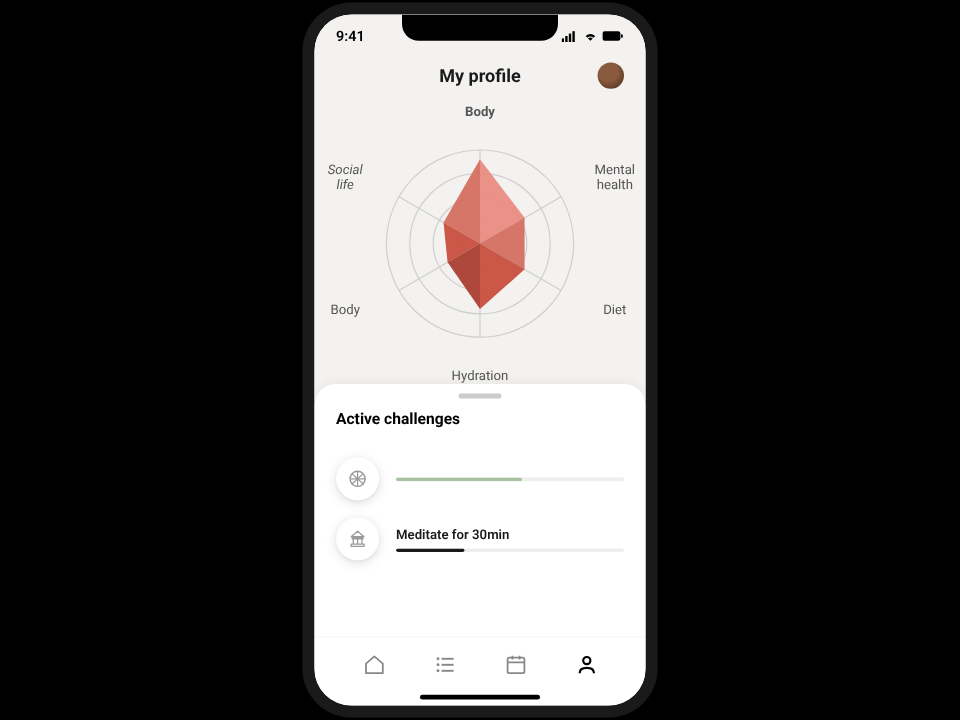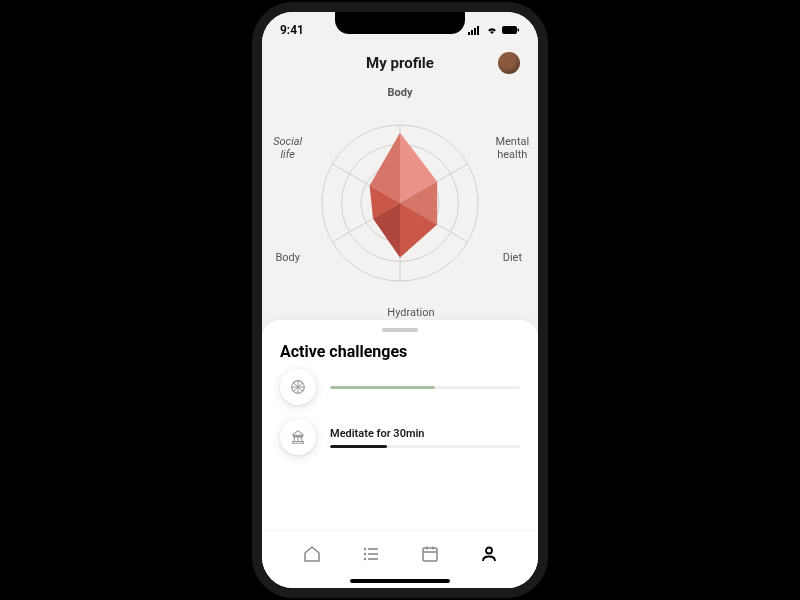--- a/index.html
+++ b/index.html
@@ -90,21 +90,21 @@
     box-shadow: 0 -2px 8px rgba(0,0,0,0.04);
     height: 210px;
   }
   .grab {
     width: 36px;
     height: 4px;
     background: #ccc;
     border-radius: 2px;
     margin: 0 auto 10px;
   }
-  .section-title { font-size: 16px; font-weight: 700; margin-bottom: 8px; }
+  .section-title { font-size: 13px; font-weight: 700; margin-bottom: 24px; }
   .challenge {
     display: flex;
     align-items: center;
     gap: 14px;
     margin-bottom: 14px;
   }
   .ch-icon {
     width: 36px;
     height: 36px;
     border-radius: 50%;
@@ -205,21 +205,21 @@
           <polygon points="0,0 37.15248982235242,-21.450000000000003 37.15248982235243,21.449999999999996" fill="#d46b5c" opacity="0.92"></polygon>
           <polygon points="0,0 37.15248982235243,21.449999999999996 3.343285761672274e-15,54.599999999999994" fill="#c74a3a" opacity="0.92"></polygon>
           <polygon points="0,0 3.343285761672274e-15,54.599999999999994 -27.019992598074484,15.600000000000012" fill="#a83a2d" opacity="0.92"></polygon>
           <polygon points="0,0 -27.019992598074484,15.600000000000012 -30.397491672833794,-17.550000000000004" fill="#c74a3a" opacity="0.92"></polygon>
           <polygon points="0,0 -30.397491672833794,-17.550000000000004 4.29851026500721e-15,-70.2" fill="#d46b5c" opacity="0.92"></polygon>
         </svg>
 
     <div class="axis-label" style="left: 50%; top: 6%; width: 56px; font-weight: bold;">Body</div>
         <div class="axis-label" style="left: 90.7032%; top: 28%; width: 56px;">Mental<br>health</div>
         <div class="axis-label" style="left: 90.7032%; top: 72%; width: 56px;">Diet</div>
-        <div class="axis-label" style="left: 50%; top: 94%; width: 56px; margin-left: 11px;">Hydration</div>
+        <div class="axis-label" style="left: 50%; top: 94%; width: 56px;">Hydration</div>
         <div class="axis-label" style="left: 9.29681%; top: 72%; width: 56px;">Body</div>
         <div class="axis-label" style="left: 9.29681%; top: 28%; width: 56px; font-style: italic;">Social<br>life</div>
       </div>
   </div>
 
   <div class="sheet">
     <div class="grab"></div>
     <div class="section-title">Active challenges</div>
     <div id="challenge-list">
         <div class="challenge">

